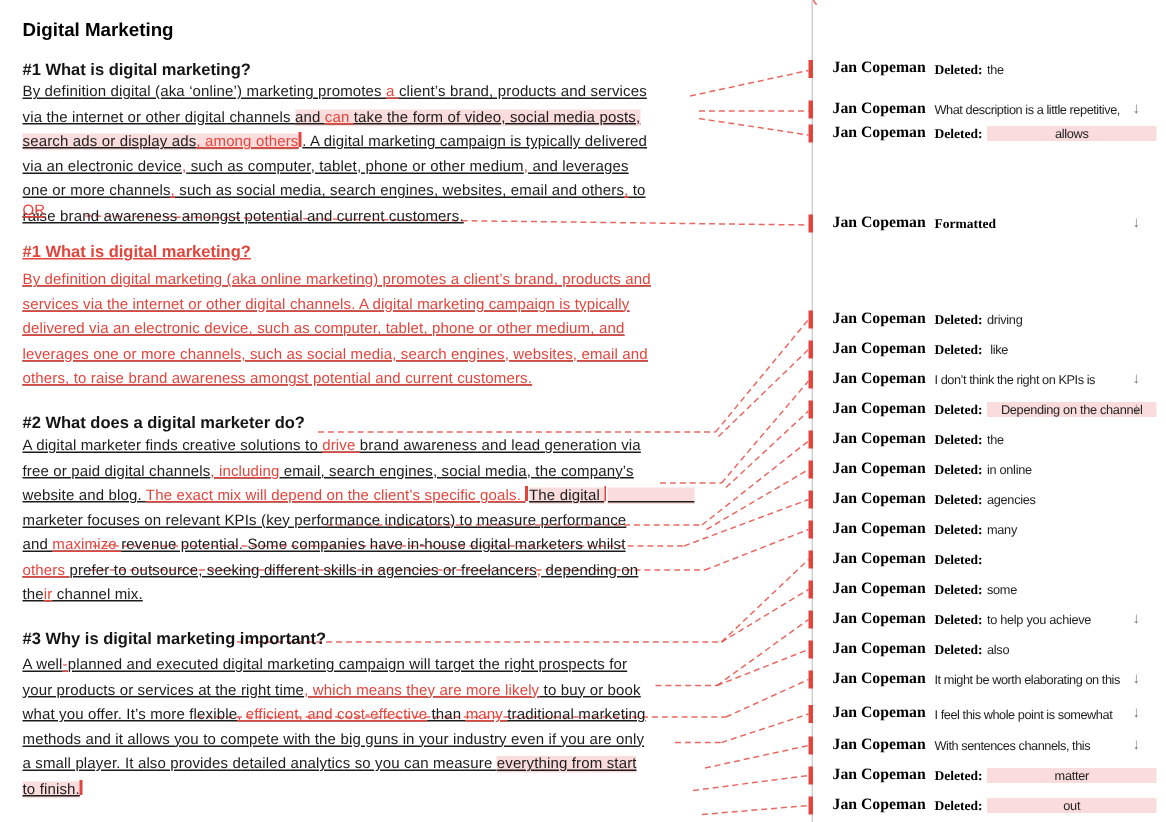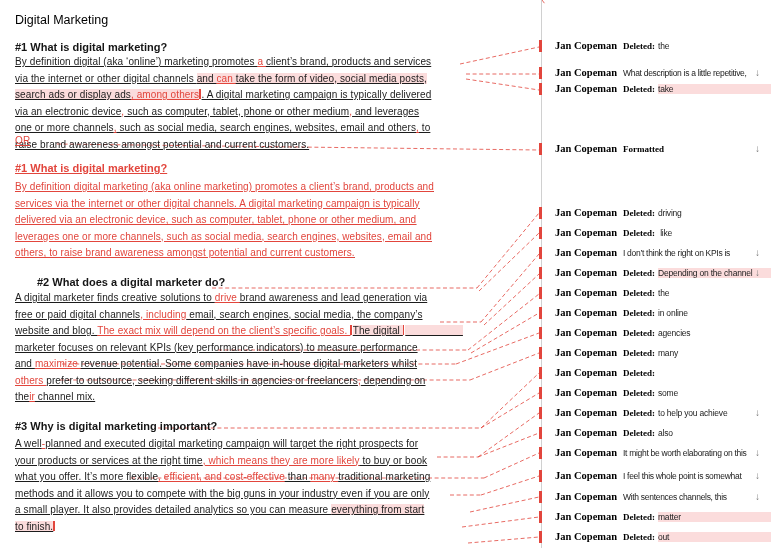--- a/index.html
+++ b/index.html
@@ -3,31 +3,31 @@
 <meta charset="utf-8">
 <style>
   html,body{margin:0;padding:0;}
   body{
     width:777px;height:548px;position:relative;overflow:hidden;
     background:#ffffff;font-family:"Liberation Sans",sans-serif;
   }
   
   .doc{position:absolute;left:15px;top:0;width:505px;height:548px;}
   .block{position:absolute;left:0;white-space:pre;}
-  .title{font-size:12.5px;font-weight:normal;color:#000;}
+  .title{font-size:12.5px;font-weight:bold;color:#000;}
   .heading{font-size:11px;font-weight:bold;color:#151515;}
   .para{font-size:10px;line-height:16.5px;color:#1c1c1c;letter-spacing:.1px;text-decoration:underline;}
   .ins-text, .s-ins{color:#e2453c;text-decoration:underline;text-underline-offset:1px;}
   .s-hl{background:#fbdcdc;}
   .s-inshl{background:#fbdcdc;color:#e2453c;text-decoration:underline;text-underline-offset:1px;}
   .s-cur{display:inline-block;width:1.5px;height:10px;background:#e2453c;vertical-align:-1px;margin:0 1px 0 0;}
   
   .separator{position:absolute;left:541px;top:0;width:1px;height:548px;background:#d0d0d0;}
   
-  .panel{position:absolute;left:541px;top:0;width:236px;height:428px;}
+  .panel{position:absolute;left:541px;top:0;width:236px;height:428px;text-align:center;}
   .prow{position:absolute;left:0;right:0;height:13px;}
   .chg-bar{position:absolute;left:-2px;top:0;width:3px;height:12px;background:#e2453c;}
   .pauthor{position:absolute;left:14px;top:0;font-family:"Liberation Serif",serif;font-weight:bold;font-size:10.5px;color:#000;white-space:nowrap;}
   .ptext{position:absolute;left:82px;right:6px;top:1px;display:flex;align-items:baseline;white-space:pre;}
   .plabel{font-family:"Liberation Serif",serif;font-weight:bold;font-size:9px;color:#000;margin-right:3px;flex:0 0 auto;}
   .pvalue{font-size:8.5px;letter-spacing:-.2px;color:#222;}
   .pvalue.phl{background:#fbdcdc;}
   .pvalue.pgrow{flex:1 1 auto;}
   .pcomment{font-size:8.5px;letter-spacing:-.3px;color:#222;}
   .parrow{position:absolute;right:17px;top:0;font-size:10px;color:#7a7a7a;}
@@ -72,21 +72,21 @@
   </svg>
 
 <div class="doc">
   <div class="block title" style="top:13px">Digital Marketing</div>
   <div id="doc-blocks">
       <div class="block heading" style="top: 41px;">#1 What is digital marketing?</div>
       <div class="block para" style="top: 54px;"><span>By definition digital (aka ‘online’) marketing promotes </span><span class="s-ins">a </span><span>client’s brand, products and services</span><br><span>via the internet or other digital channels </span><span class="s-hl">and </span><span class="s-inshl">can </span><span class="s-hl">take the form of video, social media posts,</span><br><span class="s-hl">search ads or display ads</span><span class="s-inshl">, among others</span><span class="s-cur"></span><span>. A digital marketing campaign is typically delivered</span><br><span>via an electronic device</span><span class="s-ins">,</span><span> such as computer, tablet, phone or other medium</span><span class="s-ins">,</span><span> and leverages</span><br><span>one or more channels</span><span class="s-ins">,</span><span> such as social media, search engines, websites, email and others</span><span class="s-ins">,</span><span> to</span><br><span>raise brand awareness amongst potential and current customers.</span></div>
       <div class="block para" style="top: 133px;"><span class="s-ins">OR</span></div>
       <div class="block heading ins-text" style="top: 162px;">#1 What is digital marketing?</div>
       <div class="block para" style="top: 179px;"><span class="s-ins">By definition digital marketing (aka online marketing) promotes a client’s brand, products and</span><br><span class="s-ins">services via the internet or other digital channels. A digital marketing campaign is typically</span><br><span class="s-ins">delivered via an electronic device, such as computer, tablet, phone or other medium, and</span><br><span class="s-ins">leverages one or more channels, such as social media, search engines, websites, email and</span><br><span class="s-ins">others, to raise brand awareness amongst potential and current customers.</span></div>
-      <div class="block heading" style="top: 276px; margin-left: 22px;">#2 What does a digital marketer do?</div>
+      <div class="block heading" style="top: 276px;">#2 What does a digital marketer do?</div>
       <div class="block para" style="top: 290px;"><span>A digital marketer finds creative solutions to </span><span class="s-ins">drive </span><span>brand awareness and lead generation via</span><br><span>free or paid digital channels</span><span class="s-ins">, including</span><span> email, search engines, social media, the company’s</span><br><span>website and blog. </span><span class="s-ins">The exact mix will depend on the client’s specific goals. </span><span class="s-cur"></span><span class="s-hl">The digital </span><span class="s-cur"></span><span class="s-hl">                    </span><br><span>marketer focuses on relevant KPIs (key performance indicators) to measure performance</span><br><span>and </span><span class="s-ins">maximize </span><span>revenue potential. Some companies have in-house digital marketers whilst</span><br><span class="s-ins">others </span><span>prefer to outsource, seeking different skills in agencies or freelancers</span><span class="s-ins">,</span><span> depending on</span><br><span>the</span><span class="s-ins">ir</span><span> channel mix.</span></div>
       <div class="block heading" style="top: 420px;">#3 Why is digital marketing important?</div>
       <div class="block para" style="top: 436px;"><span>A well</span><span class="s-ins">-</span><span>planned and executed digital marketing campaign will target the right prospects for</span><br><span>your products or services at the right time</span><span class="s-ins">, which means they are more likely</span><span> to buy or book</span><br><span>what you offer. It’s more flexible</span><span class="s-ins">, efficient, and cost-effective</span><span> than </span><span class="s-ins">many </span><span>traditional marketing</span><br><span>methods and it allows you to compete with the big guns in your industry even if you are only</span><br><span>a small player. It also provides detailed analytics so you can measure </span><span class="s-hl">everything from start</span><br><span class="s-hl">to finish.</span><span class="s-cur"></span></div>
     </div>
 </div>
 
 <div class="separator"></div>
 
 <div class="panel" id="revision-panel">
     <div class="prow" style="top: 40px;">
@@ -96,21 +96,21 @@
     </div>
     <div class="prow" style="top: 67px;">
       <span class="chg-bar"></span>
       <span class="pauthor">Jan Copeman</span>
       <span class="ptext"><span class="pcomment">What description is a little repetitive,</span></span>
       <span class="parrow">↓</span>
     </div>
     <div class="prow" style="top: 83px;">
       <span class="chg-bar"></span>
       <span class="pauthor">Jan Copeman</span>
-      <span class="ptext"><b class="plabel">Deleted:</b><span class="pvalue phl pgrow">take</span></span>
+      <span class="ptext"><b class="plabel">Deleted:</b><span class="pvalue phl pgrow">allows</span></span>
     </div>
     <div class="prow" style="top: 143px;">
       <span class="chg-bar"></span>
       <span class="pauthor">Jan Copeman</span>
       <span class="ptext"><b class="plabel">Formatted</b></span>
       <span class="parrow">↓</span>
     </div>
     <div class="prow" style="top: 207px;">
       <span class="chg-bar"></span>
       <span class="pauthor">Jan Copeman</span>

